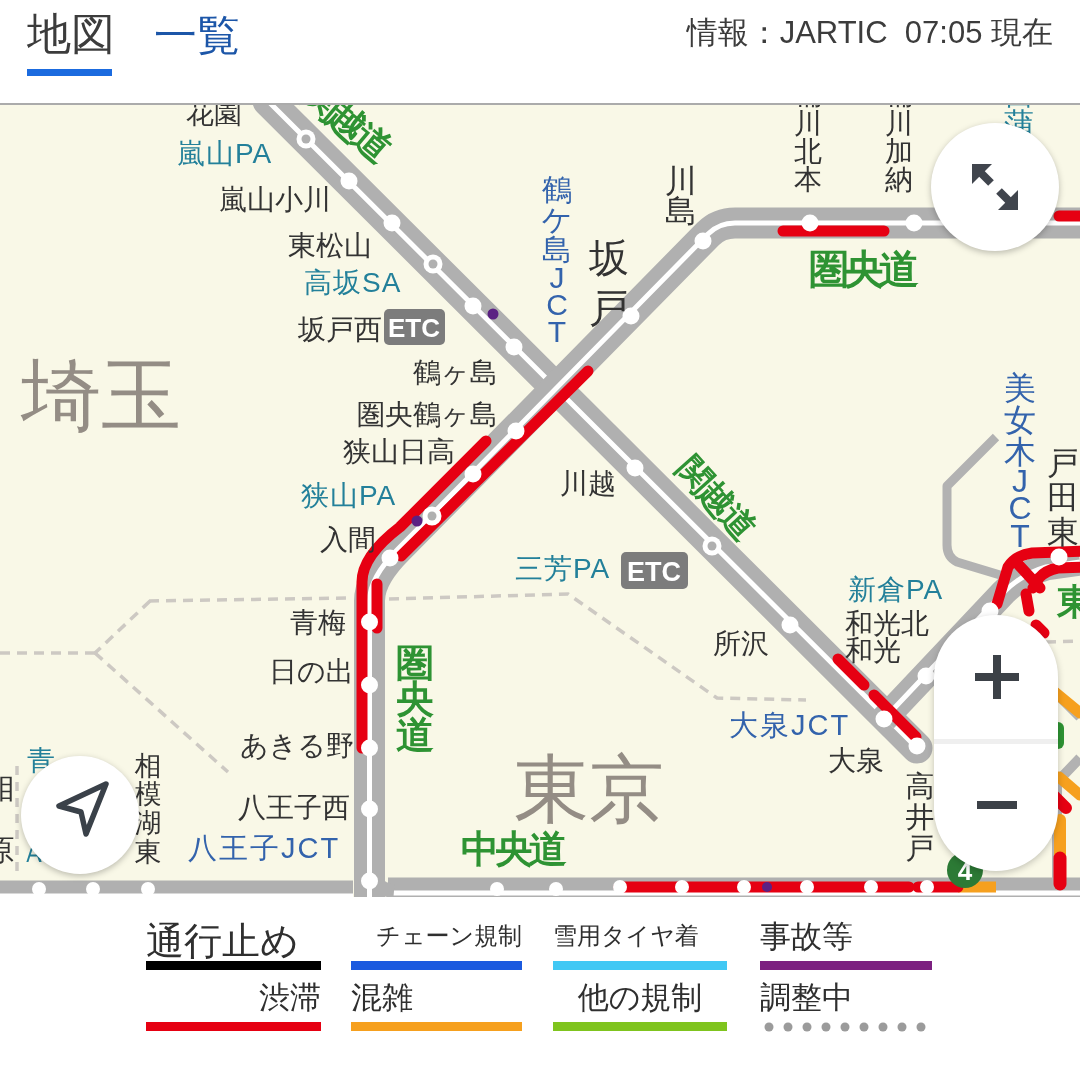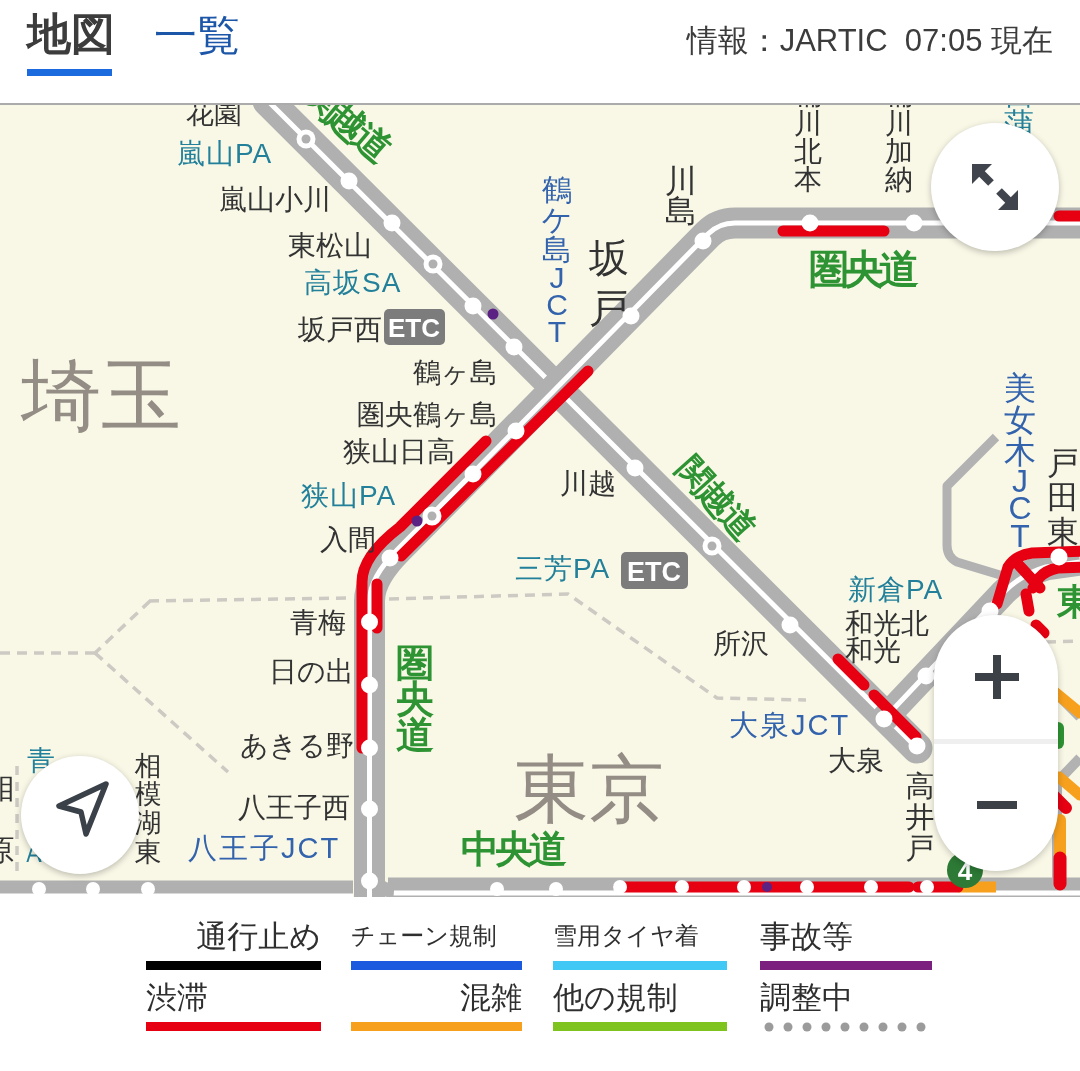--- a/index.html
+++ b/index.html
@@ -5,27 +5,27 @@
   html,body{margin:0;padding:0;}
   body{width:1080px;height:1071px;position:relative;background:#fff;
        font-family:"Liberation Sans",sans-serif;overflow:hidden;}
   .abs{position:absolute;}
 </style>
 </head>
 <body>
 
 <div class="abs" style="left:0;top:0;width:1080px;height:103px;background:#fff;"></div>
 
-<div class="abs" style="left:27px;top:5px;font-size:44px;font-weight:bold;color:#3c3c3c;">地図</div>
+<div class="abs" style="left:27px;top:5px;font-size:44px;font-weight:normal;color:#3c3c3c;">地図</div>
 
 <div class="abs" style="left:27px;top:69px;width:85px;height:7px;background:#1b6bdf;"></div>
 
 <div class="abs" style="left:154px;top:7px;font-size:43px;font-weight:normal;color:#1c56a8;">一覧</div>
 
-<div class="abs" style="right:27px;top:12px;font-size:31px;color:#3c3c3c;margin-top:8px;">情報：JARTIC&nbsp;&nbsp;07:05&nbsp;現在</div>
+<div class="abs" style="right:27px;top:12px;font-size:31px;color:#3c3c3c;">情報：JARTIC&nbsp;&nbsp;07:05&nbsp;現在</div>
 
 <div class="abs" style="left:0;top:103px;width:1080px;height:2px;background:#ababab;"></div>
 
 <svg class="abs" style="left:0;top:105px;" width="1080" height="792" viewBox="0 105 1080 792">
 
   <rect x="0" y="105" width="1080" height="792" fill="#f9f8e7"></rect>
 
   <path d="M150,601 L95,653" fill="none" stroke="#cdc9c3" stroke-width="3.5" stroke-dasharray="10 7"></path>
 
   <path d="M95,653 L-5,653" fill="none" stroke="#cdc9c3" stroke-width="3.5" stroke-dasharray="10 7"></path>
@@ -377,41 +377,41 @@
 </div>
 
 <div class="abs" style="left:21px;top:756px;width:118px;height:118px;border-radius:50%;background:#fff;box-shadow:0 2px 6px rgba(0,0,0,.25);">
   <svg width="118" height="118" viewBox="0 0 118 118">
     <path d="M85,28 L38,50 L60,56 L65,78 Z" fill="none" stroke="#3a4149" stroke-width="5.5" stroke-linejoin="round"></path>
   </svg>
 </div>
 
 <div class="abs" style="left:0;top:897px;width:1080px;height:174px;background:#fff;"></div>
 
-<div class="abs" style="left:146px;top:916px;width:175px;text-align:right;font-size:31px;color:#2f2f2f;">通行止め</div>
-
-<div class="abs" style="left:351px;top:920px;width:171px;text-align:left;font-size:24px;color:#2f2f2f;">チェーン規制</div>
+<div class="abs" style="left:146px;top:916px;width:175px;text-align:left;font-size:38px;color:#2f2f2f;">通行止め</div>
+
+<div class="abs" style="left:351px;top:920px;width:171px;text-align:right;font-size:24px;color:#2f2f2f;">チェーン規制</div>
 
 <div class="abs" style="left:553px;top:920px;width:174px;text-align:left;font-size:24px;color:#2f2f2f;">雪用タイヤ着</div>
 
 <div class="abs" style="left:760px;top:916px;width:172px;text-align:left;font-size:31px;color:#2f2f2f;">事故等</div>
 
 <div class="abs" style="left:146px;top:961px;width:175px;height:9px;background:#000;"></div>
 
 <div class="abs" style="left:351px;top:961px;width:171px;height:9px;background:#1b5adf;"></div>
 
 <div class="abs" style="left:553px;top:961px;width:174px;height:9px;background:#41c8f4;"></div>
 
 <div class="abs" style="left:760px;top:961px;width:172px;height:9px;background:#7c2080;"></div>
 
-<div class="abs" style="left:146px;top:977px;width:175px;text-align:left;font-size:31px;color:#2f2f2f;">渋滞</div>
-
-<div class="abs" style="left:351px;top:977px;width:171px;text-align:right;font-size:31px;color:#2f2f2f;">混雑</div>
-
-<div class="abs" style="left:553px;top:977px;width:174px;text-align:left;font-size:31px;color:#2f2f2f;">他の規制</div>
+<div class="abs" style="left:146px;top:977px;width:175px;text-align:right;font-size:31px;color:#2f2f2f;">渋滞</div>
+
+<div class="abs" style="left:351px;top:977px;width:171px;text-align:left;font-size:31px;color:#2f2f2f;">混雑</div>
+
+<div class="abs" style="left:553px;top:977px;width:174px;text-align:center;font-size:31px;color:#2f2f2f;">他の規制</div>
 
 <div class="abs" style="left:760px;top:977px;width:172px;text-align:left;font-size:31px;color:#2f2f2f;">調整中</div>
 
 <div class="abs" style="left:146px;top:1022px;width:175px;height:9px;background:#e60012;"></div>
 
 <div class="abs" style="left:351px;top:1022px;width:171px;height:9px;background:#f6a01e;"></div>
 
 <div class="abs" style="left:553px;top:1022px;width:174px;height:9px;background:#7fc41e;"></div>
 
 <svg class="abs" style="left:760px;top:1018px;" width="172" height="18">

